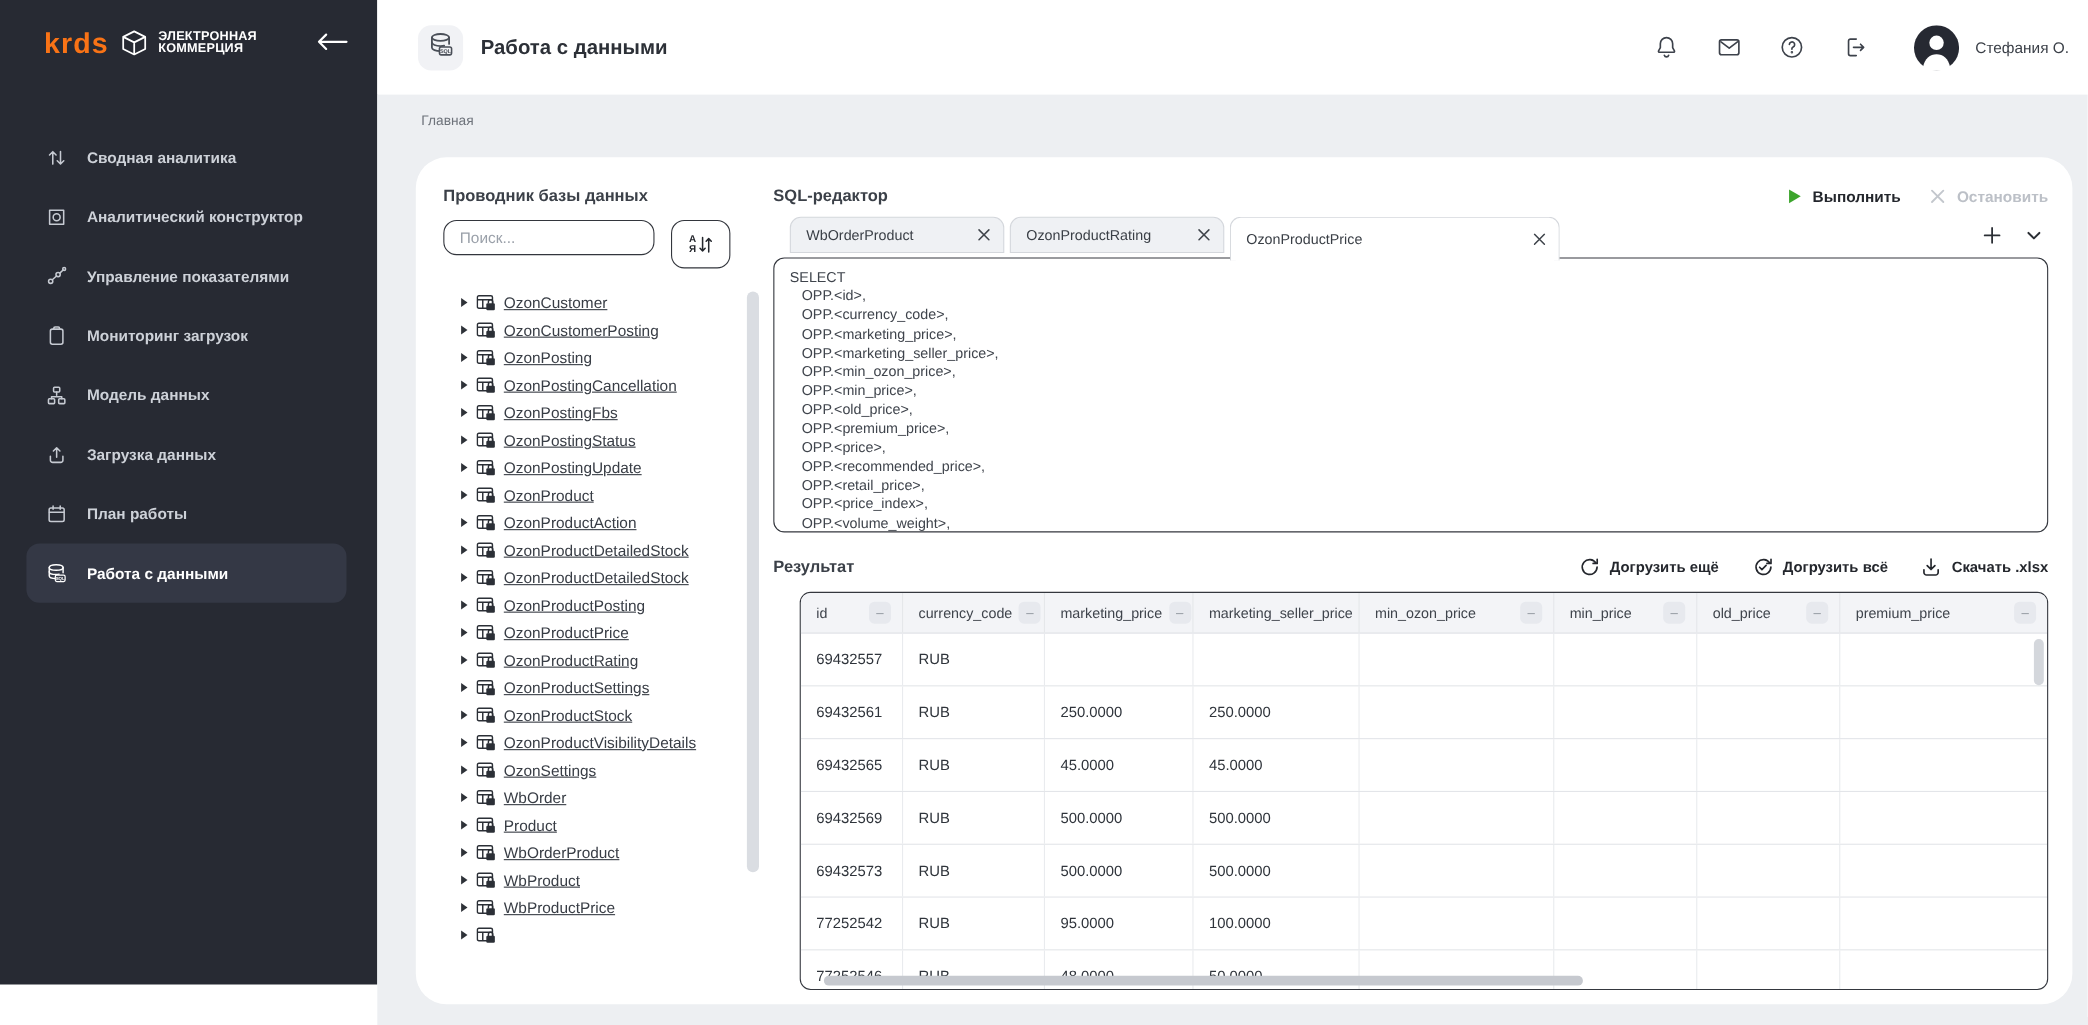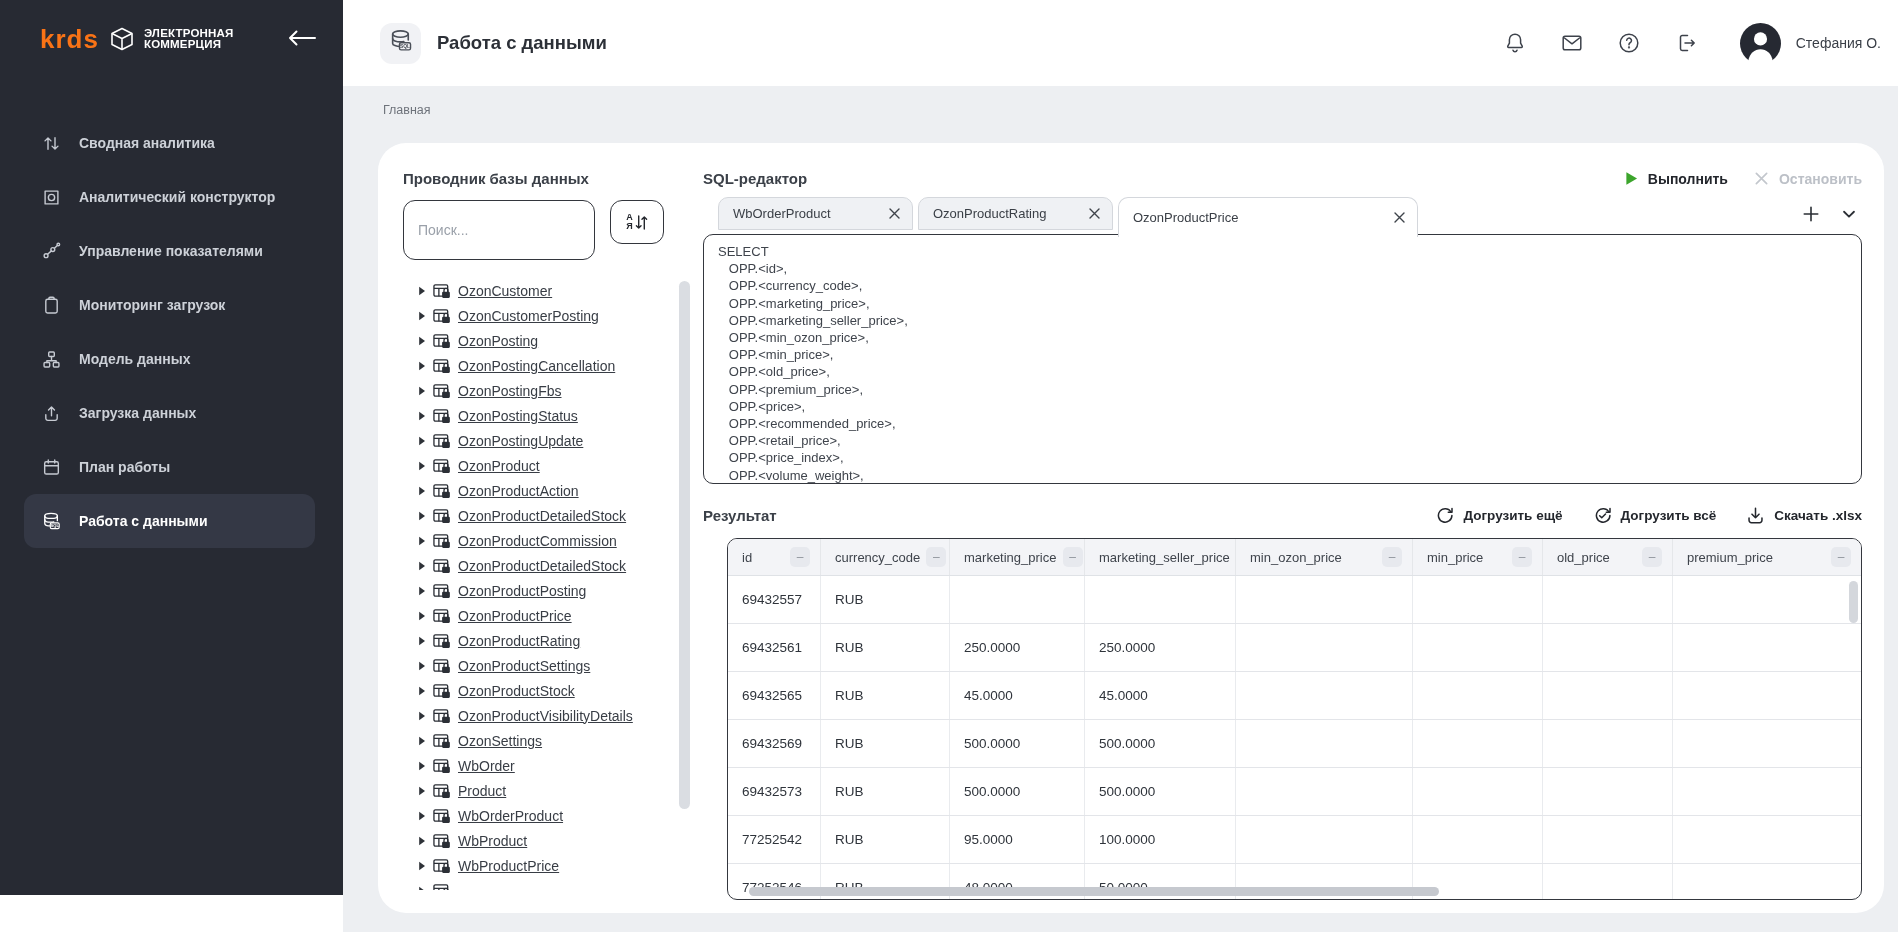--- a/index.html
+++ b/index.html
@@ -41,21 +41,21 @@
 
   .graybody { flex:1; background:#edeff2; min-height:0; }
   .breadcrumb-bar { height:57px; padding:17px 0 0 40px; font-size:12.5px; color:#6e737b; }
 
   .card { margin:0 14px 0 35px; height:770px; background:#fff; border-radius:28px; display:flex; overflow:hidden; }
 
   
   .explorer { width:325px; flex:none; padding:27px 0 0 25px; }
   .sec-title { font-size:15px; font-weight:700; color:#3b4048; margin:0; }
   .controls { display:flex; gap:15px; margin-top:13px; }
-  .search { width:192px; height:60px; border:1.5px solid #33363d; border-radius:12px; padding:0 14px;
+  .search { width:192px; height:32px; border:1.5px solid #33363d; border-radius:12px; padding:0 14px;
     font-size:14px; color:#1d4ed8; outline:none; font-family:inherit; }
   .search::placeholder { color:#9aa0a9; }
   .sort-btn { width:54px; height:44px; border:1.5px solid #33363d; border-radius:12px; background:#fff;
     display:flex; align-items:center; justify-content:center; gap:2px; cursor:pointer; color:#24272d; }
   .az-col { display:flex; flex-direction:column; font-size:9px; font-weight:800; line-height:9px; font-style:normal; }
   .sort-btn svg { width:13px; height:19px; }
   .tree { margin-top:18px; height:612px; overflow:hidden; position:relative; padding-left:15px; }
   .tree-item { height:25px; display:flex; align-items:center; gap:7px; cursor:pointer; }
   .caret { width:8px; height:10px; flex:none; display:flex; }
   .tbl-ico { width:18px; height:16px; flex:none; display:flex; }
@@ -467,36 +467,20 @@
                   </svg>
     </span>
     <span class="tbl-ico">
       <svg viewBox="0 0 19 16">
         <rect x="1" y="1.5" width="14.5" height="12" rx="1.5" fill="#fff" stroke="#2b2f36" stroke-width="1.4"></rect>
         <path d="M1 5.3h14.5M6.2 5.3V13.5" stroke="#2b2f36" stroke-width="1.4"></path>
         <path d="M11.6 9V7.4a2.1 2.1 0 0 1 4.2 0V9" stroke="#2b2f36" stroke-width="1.4" fill="none"></path>
         <rect x="9.6" y="8.8" width="8.2" height="6.6" rx="1.2" fill="#2b2f36"></rect>
       </svg>
     </span>
-    <span class="tree-label">OzonProductCommission</span>
-  </div>
-              <div class="tree-item">
-    <span class="caret">
-      <svg viewBox="0 0 8 10">
-                    <path d="M1.2.8 7 5 1.2 9.2z" fill="#2e3238"></path>
-                  </svg>
-    </span>
-    <span class="tbl-ico">
-      <svg viewBox="0 0 19 16">
-        <rect x="1" y="1.5" width="14.5" height="12" rx="1.5" fill="#fff" stroke="#2b2f36" stroke-width="1.4"></rect>
-        <path d="M1 5.3h14.5M6.2 5.3V13.5" stroke="#2b2f36" stroke-width="1.4"></path>
-        <path d="M11.6 9V7.4a2.1 2.1 0 0 1 4.2 0V9" stroke="#2b2f36" stroke-width="1.4" fill="none"></path>
-        <rect x="9.6" y="8.8" width="8.2" height="6.6" rx="1.2" fill="#2b2f36"></rect>
-      </svg>
-    </span>
     <span class="tree-label">OzonProductDetailedStock</span>
   </div>
               <div class="tree-item">
     <span class="caret">
       <svg viewBox="0 0 8 10">
                     <path d="M1.2.8 7 5 1.2 9.2z" fill="#2e3238"></path>
                   </svg>
     </span>
     <span class="tbl-ico">
       <svg viewBox="0 0 19 16">

